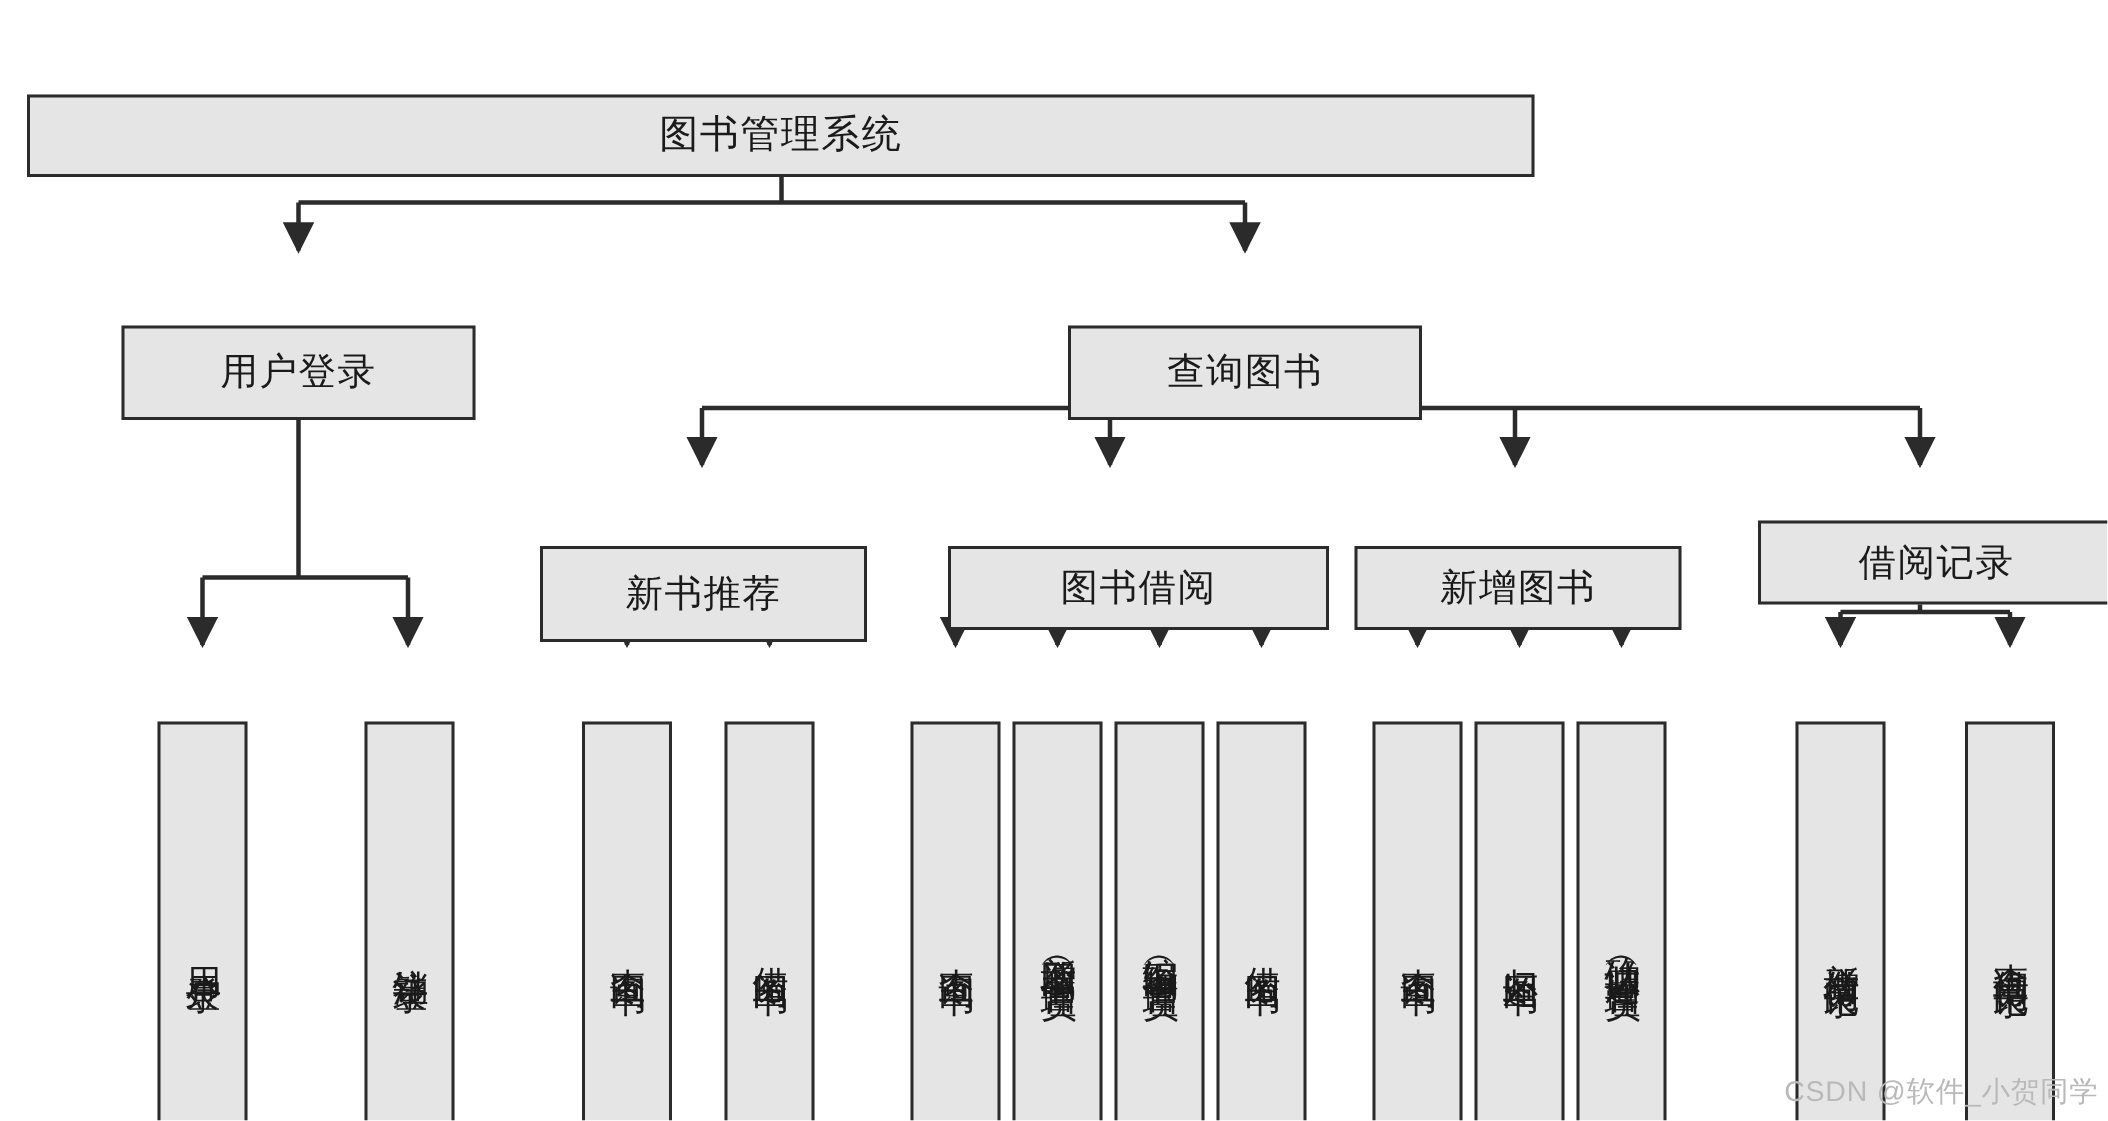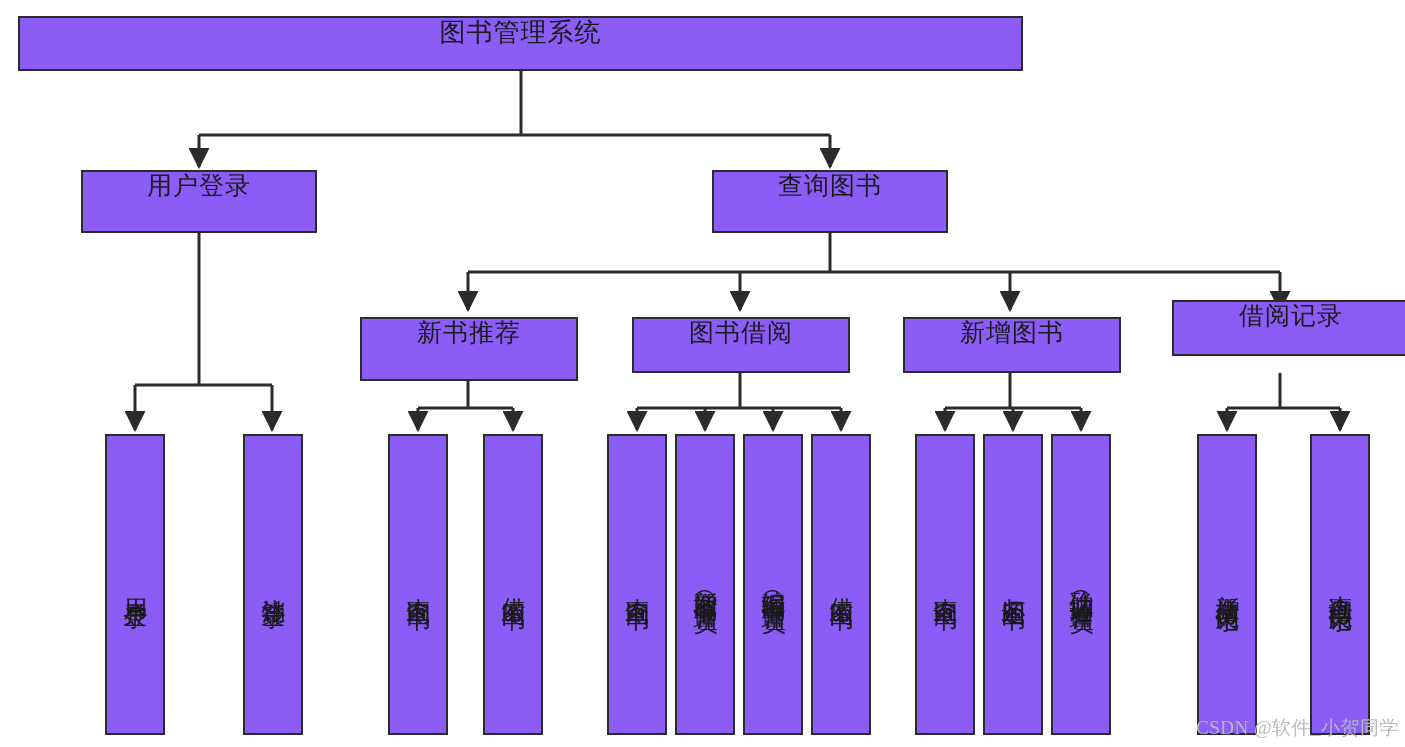--- a/index.html
+++ b/index.html
@@ -19,25 +19,27 @@
     position: absolute;
     left: 0;
     top: 0;
     width: 1405px;
     height: 747px;
   }
   .node {
     position: absolute;
     box-sizing: border-box;
     border: 2px solid #2b2b2b;
-    background: #8b5cf6;
+    background: #e5e5e5;
     display: flex;
+    align-items: center;
     justify-content: center;
     color: #1a1a1a;
     z-index: 2;
+    margin-top: 47px;
   }
   .node-label {
     display: block;
     text-align: center;
     line-height: 1.15;
     white-space: nowrap;
   }
   
   .h-node .node-label {
     font-size: 25px;
@@ -60,21 +62,21 @@
   }
   #watermark {
     position: absolute;
     right: 6px;
     bottom: 6px;
     font-size: 19px;
     color: #b9b9b9;
     letter-spacing: 0.5px;
     z-index: 5;
     white-space: nowrap;
-    font-family: Liberation Serif, serif;
+    font-family: Liberation Sans, sans-serif;
   }
 </style>
 </head>
 <body>
 
 <div id="canvas">
 
   <svg id="edges" viewBox="0 0 1405 747" xmlns="http://www.w3.org/2000/svg">
     <defs>
       <marker id="arrow" viewBox="0 0 10 10" refX="9" refY="5" markerWidth="7" markerHeight="7" orient="auto-start-reverse">
@@ -134,21 +136,21 @@
   <div class="node h-node" style="left:81px; top:170px; width:236px; height:63px;">
     <span class="node-label">用户登录</span>
   </div>
   <div class="node h-node" style="left:712px; top:170px; width:236px; height:63px;">
     <span class="node-label">查询图书</span>
   </div>
 
   <div class="node h-node" style="left:360px; top:317px; width:218px; height:64px;">
     <span class="node-label">新书推荐</span>
   </div>
-  <div class="node h-node" style="left:632px; top:317px; width:218px; height:56px;">
+  <div class="node h-node" style="left:632px; top:317px; width:254px; height:56px;">
     <span class="node-label">图书借阅</span>
   </div>
   <div class="node h-node" style="left:903px; top:317px; width:218px; height:56px;">
     <span class="node-label">新增图书</span>
   </div>
   <div class="node h-node" style="left:1172px; top:300px; width:238px; height:56px;">
     <span class="node-label">借阅记录</span>
   </div>
 
   <div class="node v-node" style="left:105px; top:434px; width:60px; height:301px;">

